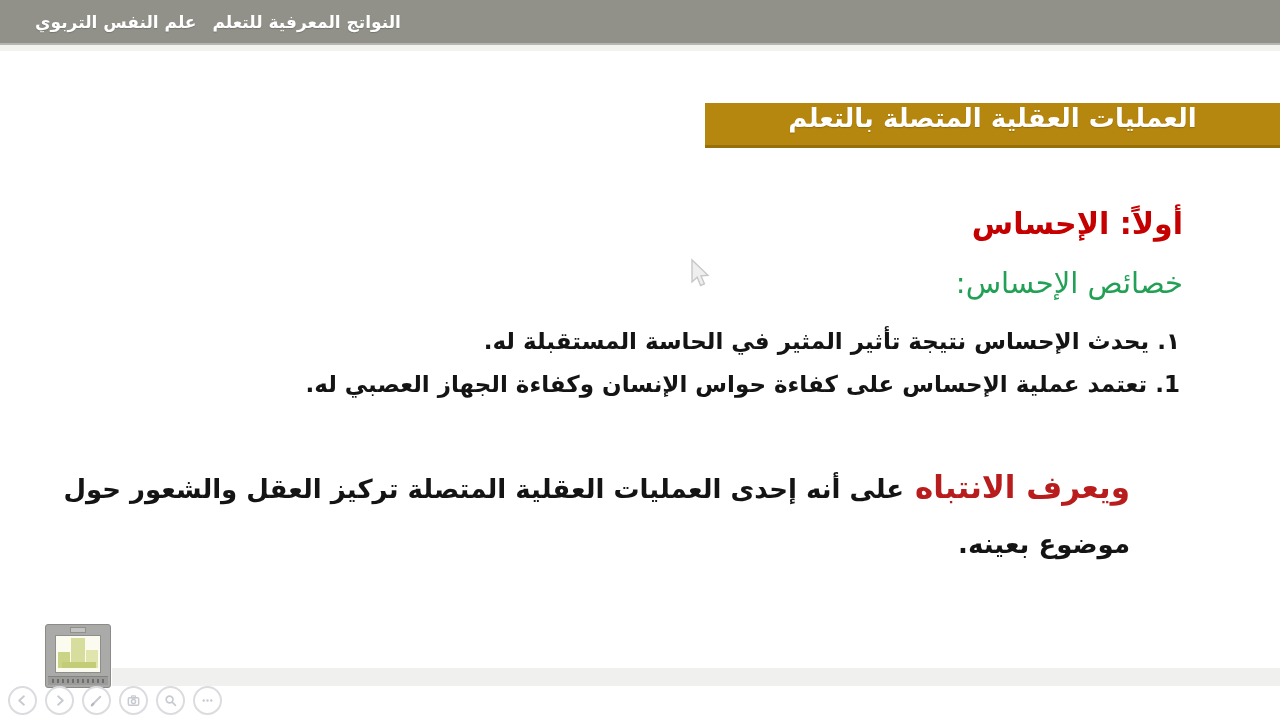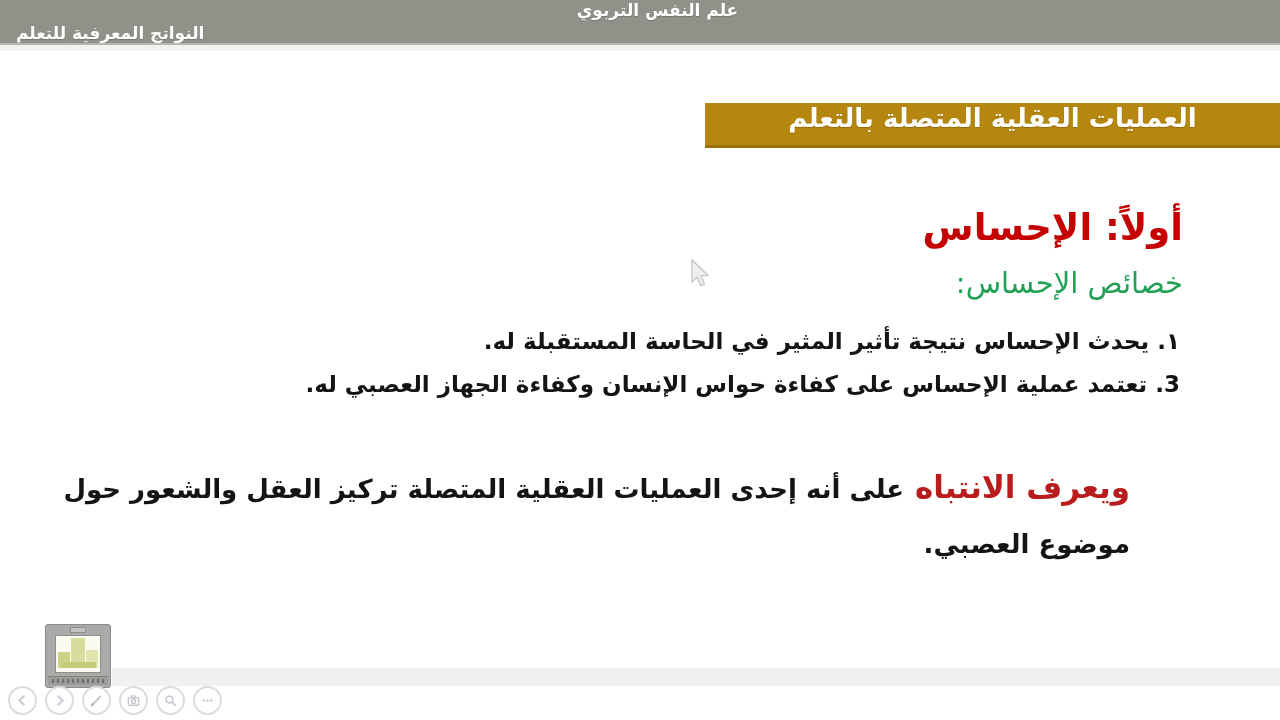--- a/index.html
+++ b/index.html
@@ -3,35 +3,35 @@
 <meta charset="utf-8">
 <style>
   html,body{margin:0;padding:0;background:#fff;}
   .stage{
     position:relative;width:1280px;height:720px;overflow:hidden;background:#ffffff;
     font-family:"DejaVu Sans","Liberation Sans",sans-serif;
   }
   
   .topbar{
     position:absolute;left:0;top:0;width:1280px;height:43px;background:#91918a;
-    display:flex;align-items:center;justify-content:space-between;flex-direction:column;
+    display:flex;align-items:center;justify-content:space-between;
   }
   .topbar .t{color:#ffffff;font-weight:bold;font-size:17px;letter-spacing:.2px;text-shadow:0 1px 1px rgba(0,0,0,.18);}
   .topbar .t.left{margin-right:auto;margin-left:16px;padding-right:30px;text-align:center;}
   .topbar .t.right{padding-left:35px;}
   .topbar-edge{position:absolute;left:0;top:43px;width:1280px;height:2px;background:#b6b6b0;}
   .topbar-soft{position:absolute;left:0;top:45px;width:1280px;height:6px;background:#f2f2ef;}
   
   .banner{
     position:absolute;left:705px;top:103px;width:575px;height:45px;background:#b5870e;
     border-bottom:3px solid #97700a;box-sizing:border-box;
     display:flex;justify-content:center;
   }
   .banner span{color:#ffffff;font-weight:bold;font-size:26px;white-space:nowrap;text-shadow:0 1px 1px rgba(90,60,0,.35);}
-  .h-red{position:absolute;right:97px;color:#c40000;font-weight:bold;font-size:37px;white-space:nowrap;direction:rtl;}
+  .h-red{position:absolute;right:97px;color:#c40000;font-weight:bold;font-size:30px;white-space:nowrap;direction:rtl;}
   .h-red.first{top:206px;}
   .h-red.second{top:406px;}
   .h-green{position:absolute;right:97px;top:266px;color:#22a055;font-weight:normal;font-size:29px;white-space:nowrap;direction:rtl;}
   .list{position:absolute;right:100px;top:320px;direction:rtl;text-align:right;color:#141414;margin-left:35px;}
   .list div{font-size:23px;font-weight:bold;white-space:nowrap;line-height:43px;}
   .para{position:absolute;right:150px;top:460px;width:1060px;direction:rtl;text-align:right;color:#141414;}
   .para .line{font-size:26px;font-weight:bold;white-space:nowrap;line-height:55px;}
   .para .lead{color:#b91c1c;font-size:31px;font-weight:bold;}
   
   .faint-band{position:absolute;left:112px;top:668px;width:1168px;height:18px;background:#ebebe9;opacity:.75;}
@@ -70,26 +70,26 @@
   <div class="topbar-soft"></div>
 
   <div class="banner">
     <span dir="rtl">العمليات العقلية المتصلة بالتعلم</span>
   </div>
 
   <div class="h-red first">أولاً: الإحساس</div>
   <div class="h-green">خصائص الإحساس:</div>
   <div class="list">
     <div>١. يحدث الإحساس نتيجة تأثير المثير في الحاسة المستقبلة له.</div>
-    <div>3. تعتمد عملية الإحساس على كفاءة حواس الإنسان وكفاءة الجهاز العصبي له.</div>
+    <div>1. تعتمد عملية الإحساس على كفاءة حواس الإنسان وكفاءة الجهاز العصبي له.</div>
   </div>
 
   <div class="para">
     <div class="line"><span class="lead">ويعرف الانتباه </span><span>على أنه إحدى العمليات العقلية المتصلة تركيز العقل والشعور حول</span></div>
-    <div class="line">موضوع العصبي.</div>
+    <div class="line">موضوع بعينه.</div>
   </div>
 
   <div class="faint-band"></div>
 
   <div class="logo">
     <div class="tab"></div>
     <div class="screen">
       <div class="b1"></div>
       <div class="b2"></div>
       <div class="b3"></div>

